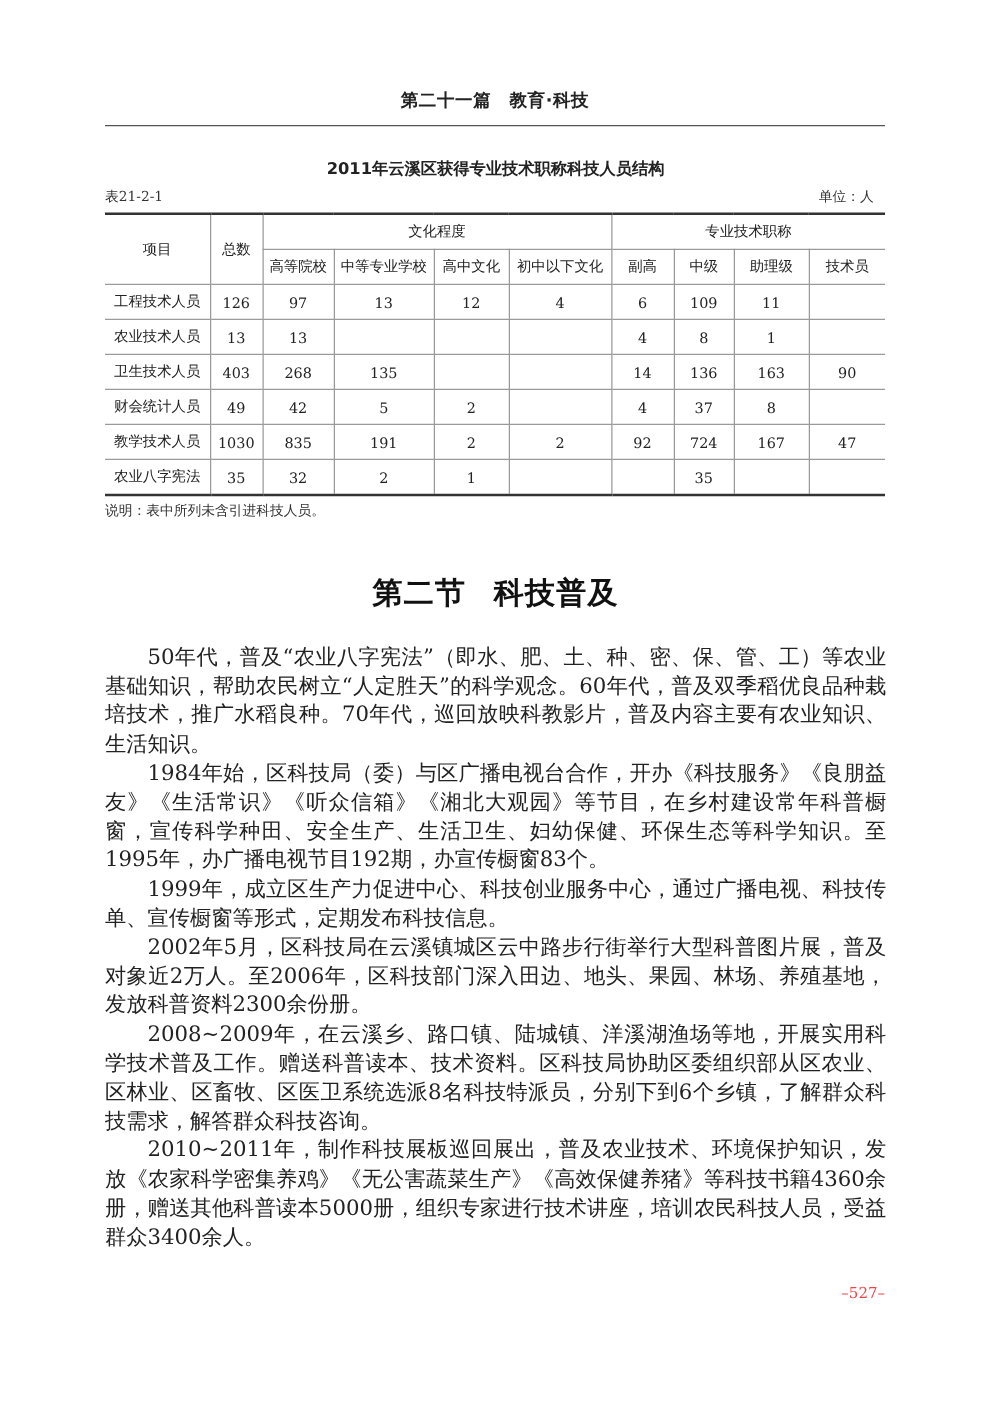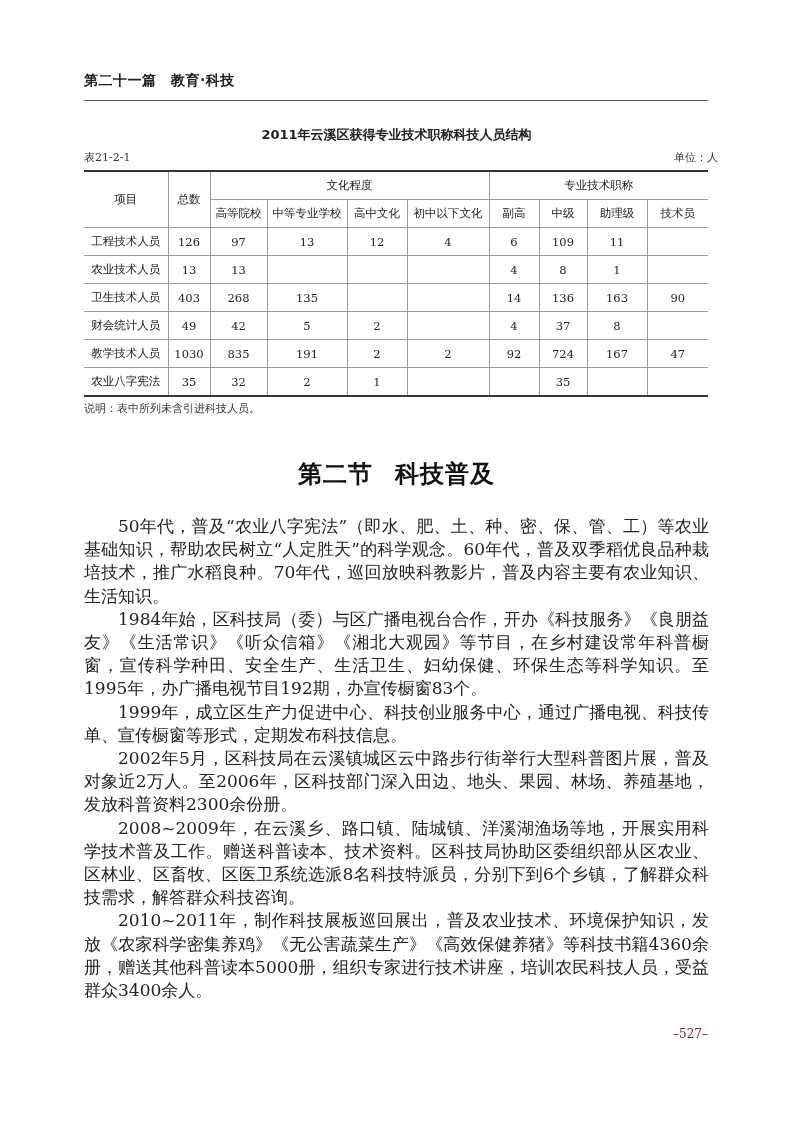--- a/index.html
+++ b/index.html
@@ -1,40 +1,40 @@
 <!DOCTYPE html>
 <html><head>
 <meta charset="utf-8">
 <style>
   html, body { margin: 0; padding: 0; background: #ffffff; }
   body { width: 793px; height: 1122px; position: relative; overflow: hidden;
          font-family: "DejaVu Serif", "Liberation Serif", serif; color: #1a1a1a; }
-  .running-head { position: absolute; left: 84px; right: 85px; top: 72px; text-align: left;
+  .running-head { position: absolute; left: 84px; right: 85px; top: 72px; text-align: center;
          font-family: "DejaVu Sans", "Liberation Sans", sans-serif; font-weight: bold; font-size: 14px; letter-spacing: 0.5px; color: #222; }
   .head-rule { position: absolute; left: 84px; right: 85px; top: 100px; border-top: 1px solid #555; }
   .table-title { position: absolute; left: 0; right: 0; top: 126px; text-align: center;
          font-family: "DejaVu Sans", "Liberation Sans", sans-serif; font-weight: bold; font-size: 13px; color: #222; }
-  .table-meta { position: absolute; left: 84px; right: 75px; top: 150px; font-size: 11px; color: #333; }
+  .table-meta { position: absolute; left: 84px; right: 94px; top: 150px; font-size: 11px; color: #333; }
   .table-meta .left { float: left; }
   .table-meta .right { float: right; }
   table.data { position: absolute; left: 84px; top: 170px; width: 624px; border-collapse: collapse;
          font-size: 11.5px; color: #222; }
   table.data td, table.data th { border: 1px solid #9a9a9a; text-align: center; font-weight: normal; padding: 0; height: 27px; }
   table.data tr:first-child th { border-top: 2px solid #333; }
   table.data tr:last-child td { border-bottom: 2px solid #333; }
   table.data th:first-child, table.data td:first-child { border-left: none; }
   table.data th:last-child, table.data td:last-child { border-right: none; }
   table.data tr.hdr2 th:last-child { border-right: none; }
   .note { position: absolute; left: 84px; top: 401px; font-size: 11px; color: #333; }
   .section-title { position: absolute; left: 0; right: 0; top: 458px; text-align: center;
          font-family: "DejaVu Sans", "Liberation Sans", sans-serif; font-weight: bold; font-size: 24px; color: #111; letter-spacing: 1px; }
   .section-title .gap { display: inline-block; width: 22px; }
   .body-text { position: absolute; left: 84px; width: 625px; top: 515px; font-size: 17px; line-height: 23.2px; color: #222; text-align: justify; }
   .body-text p { margin: 0; text-indent: 2em; }
-  .page-number { position: absolute; right: 85px; top: 1027px; font-size: 12px; color: #7f1d1d; }
+  .page-number { position: absolute; right: 85px; top: 1027px; font-size: 12px; color: #ef4444; }
 </style>
 </head>
 <body>
 
 <div class="running-head">第二十一篇　教育·科技</div>
 <div class="head-rule"></div>
 
 <div class="table-title">2011年云溪区获得专业技术职称科技人员结构</div>
 <div class="table-meta">
   <span class="left">表21-2-1</span>

